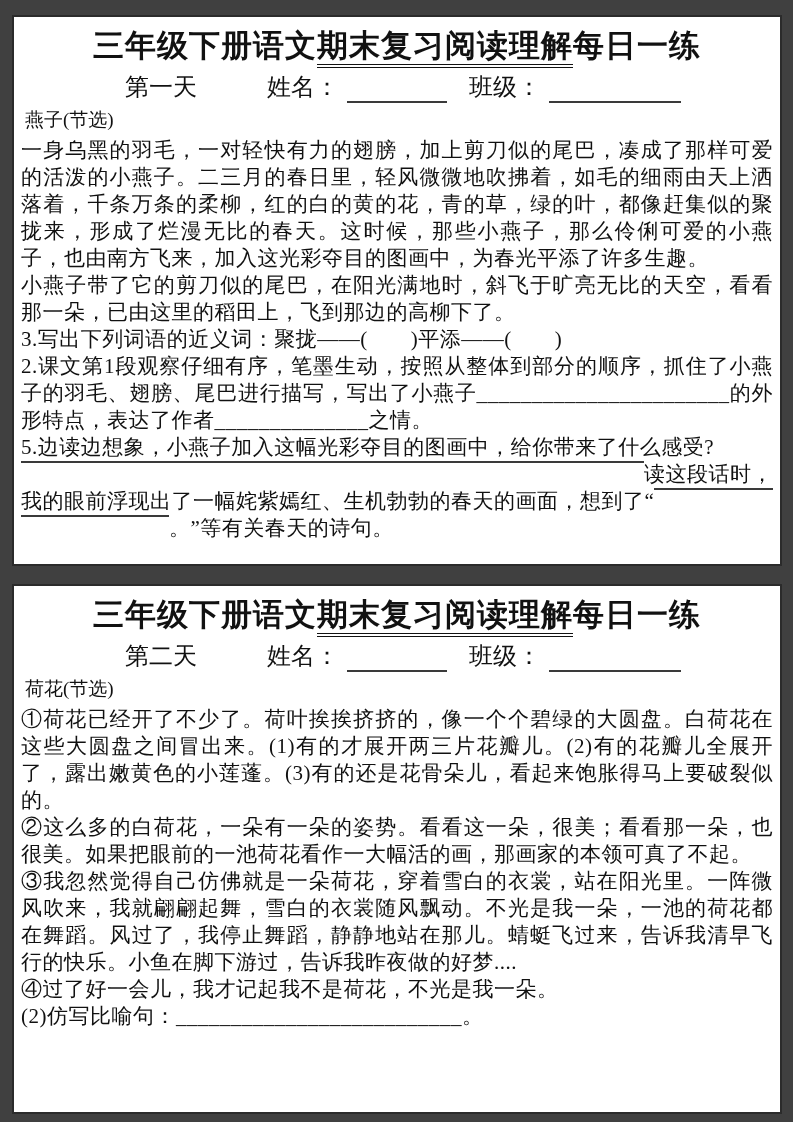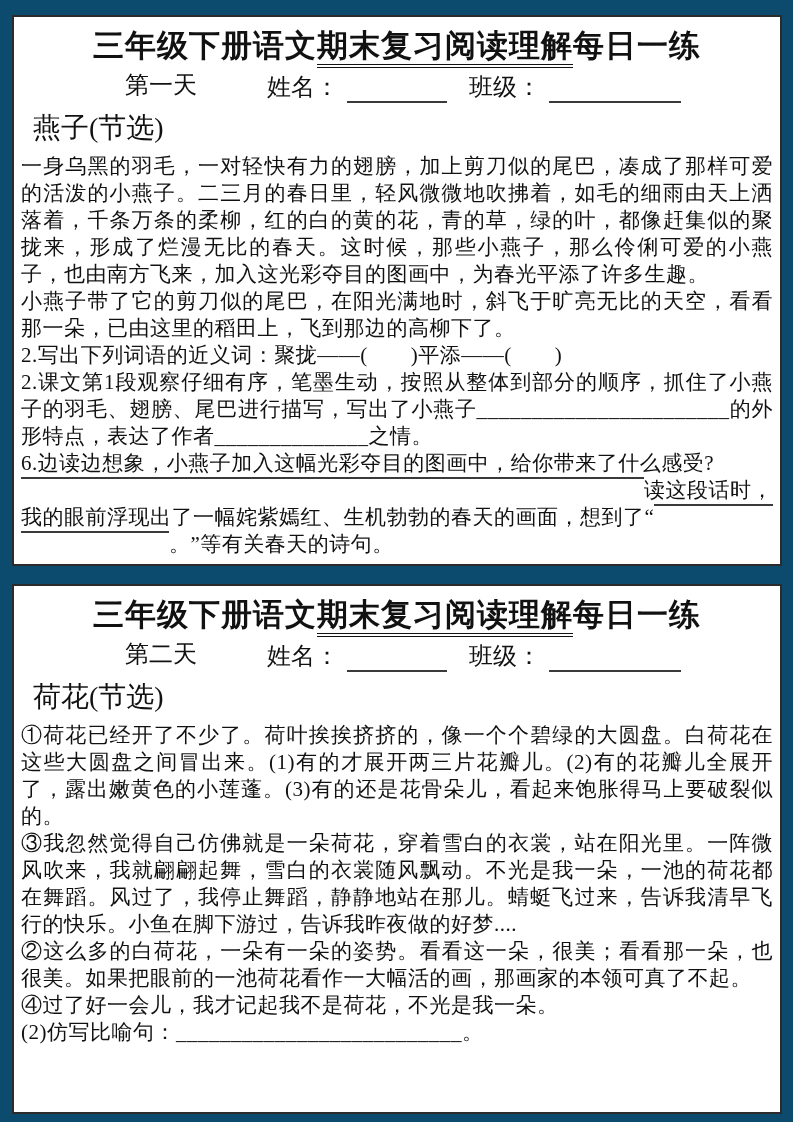--- a/index.html
+++ b/index.html
@@ -1,41 +1,41 @@
 <!DOCTYPE html>
 <html><head>
 <meta charset="utf-8">
 <style>
   html,body{margin:0;padding:0;}
   body{
     width:793px;height:1122px;background:#ffffff;color:#111111;
     font-family:"Liberation Serif","DejaVu Serif",serif;
     -webkit-font-smoothing:antialiased;
   }
-  .page{position:relative;width:793px;height:1122px;background:#0c4a6e;overflow:hidden;}
+  .page{position:relative;width:793px;height:1122px;background:#404040;overflow:hidden;}
   .box{
     position:absolute;left:12px;width:770px;box-sizing:border-box;
     border:2px solid #2b2b2b;background:#ffffff;padding:0 7px;
   }
   #box1{top:15px;height:551px;}
   #box2{top:584px;height:530px;}
   .title{
     margin:8px 0 4px 0;text-align:center;
     font-size:31px;font-weight:700;line-height:1.35;letter-spacing:1px;
   }
   .dbl{border-bottom:4px double #111111;padding-bottom:1px;}
   .header-row{
     display:flex;align-items:flex-end;
     font-size:24px;line-height:32px;margin:2px 0 3px 0;padding-left:104px;
   }
-  .day{margin-right:70px;font-family:Liberation Mono, monospace;}
+  .day{margin-right:70px;}
   .blank{display:inline-block;border-bottom:2px solid #3a3a3a;height:26px;}
   .name-blank{width:100px;margin-left:8px;margin-right:22px;}
   .class-blank{width:132px;margin-left:8px;}
-  .passage-title{font-size:28px;line-height:26px;margin:12px;}
+  .passage-title{font-size:19px;line-height:26px;margin:4px;}
   .para{
     margin:0;font-size:21px;line-height:27px;letter-spacing:0.5px;
     text-align:justify;
   }
   .flexline{display:flex;align-items:flex-start;font-size:21px;line-height:27px;letter-spacing:0.5px;}
   .fill{flex:1 1 auto;border-bottom:2px solid #3a3a3a;margin-bottom:4px;}
   .lead{flex:0 0 148px;}
   .nowrap{white-space:nowrap;}
 </style>
 </head>
@@ -52,23 +52,23 @@
       <span class="blank name-blank"></span>
       <span class="nowrap">班级：</span>
       <span class="blank class-blank"></span>
     </div>
 
     <div class="passage-title">燕子(节选)</div>
 
     <p class="para">一身乌黑的羽毛，一对轻快有力的翅膀，加上剪刀似的尾巴，凑成了那样可爱的活泼的小燕子。二三月的春日里，轻风微微地吹拂着，如毛的细雨由天上洒落着，千条万条的柔柳，红的白的黄的花，青的草，绿的叶，都像赶集似的聚拢来，形成了烂漫无比的春天。这时候，那些小燕子，那么伶俐可爱的小燕子，也由南方飞来，加入这光彩夺目的图画中，为春光平添了许多生趣。</p>
     <p class="para">小燕子带了它的剪刀似的尾巴，在阳光满地时，斜飞于旷亮无比的天空，看看那一朵，已由这里的稻田上，飞到那边的高柳下了。</p>
 
-    <p class="para">2.写出下列词语的近义词：聚拢——(　　)平添——(　　)</p>
+    <p class="para">3.写出下列词语的近义词：聚拢——(　　)平添——(　　)</p>
     <p class="para">2.课文第1段观察仔细有序，笔墨生动，按照从整体到部分的顺序，抓住了小燕子的羽毛、翅膀、尾巴进行描写，写出了小燕子_______________________的外形特点，表达了作者______________之情。</p>
-    <p class="para">6.边读边想象，小燕子加入这幅光彩夺目的图画中，给你带来了什么感受?</p>
+    <p class="para">5.边读边想象，小燕子加入这幅光彩夺目的图画中，给你带来了什么感受?</p>
 
     <div class="flexline">
       <span class="fill"></span>
       <span class="nowrap">读这段话时，</span>
     </div>
     <div class="flexline">
       <span class="nowrap">我的眼前浮现出了一幅姹紫嫣红、生机勃勃的春天的画面，想到了“</span>
       <span class="fill"></span>
     </div>
     <div class="flexline">
@@ -85,20 +85,20 @@
       <span class="day nowrap">第二天</span>
       <span class="nowrap">姓名：</span>
       <span class="blank name-blank"></span>
       <span class="nowrap">班级：</span>
       <span class="blank class-blank"></span>
     </div>
 
     <div class="passage-title">荷花(节选)</div>
 
     <p class="para">①荷花已经开了不少了。荷叶挨挨挤挤的，像一个个碧绿的大圆盘。白荷花在这些大圆盘之间冒出来。(1)有的才展开两三片花瓣儿。(2)有的花瓣儿全展开了，露出嫩黄色的小莲蓬。(3)有的还是花骨朵儿，看起来饱胀得马上要破裂似的。</p>
+    <p class="para">②这么多的白荷花，一朵有一朵的姿势。看看这一朵，很美；看看那一朵，也很美。如果把眼前的一池荷花看作一大幅活的画，那画家的本领可真了不起。</p>
     <p class="para">③我忽然觉得自己仿佛就是一朵荷花，穿着雪白的衣裳，站在阳光里。一阵微风吹来，我就翩翩起舞，雪白的衣裳随风飘动。不光是我一朵，一池的荷花都在舞蹈。风过了，我停止舞蹈，静静地站在那儿。蜻蜓飞过来，告诉我清早飞行的快乐。小鱼在脚下游过，告诉我昨夜做的好梦....</p>
-    <p class="para">②这么多的白荷花，一朵有一朵的姿势。看看这一朵，很美；看看那一朵，也很美。如果把眼前的一池荷花看作一大幅活的画，那画家的本领可真了不起。</p>
     <p class="para">④过了好一会儿，我才记起我不是荷花，不光是我一朵。</p>
 
     <p class="para">(2)仿写比喻句：__________________________。</p>
   </section>
 
 </div>
 
 </body></html>

